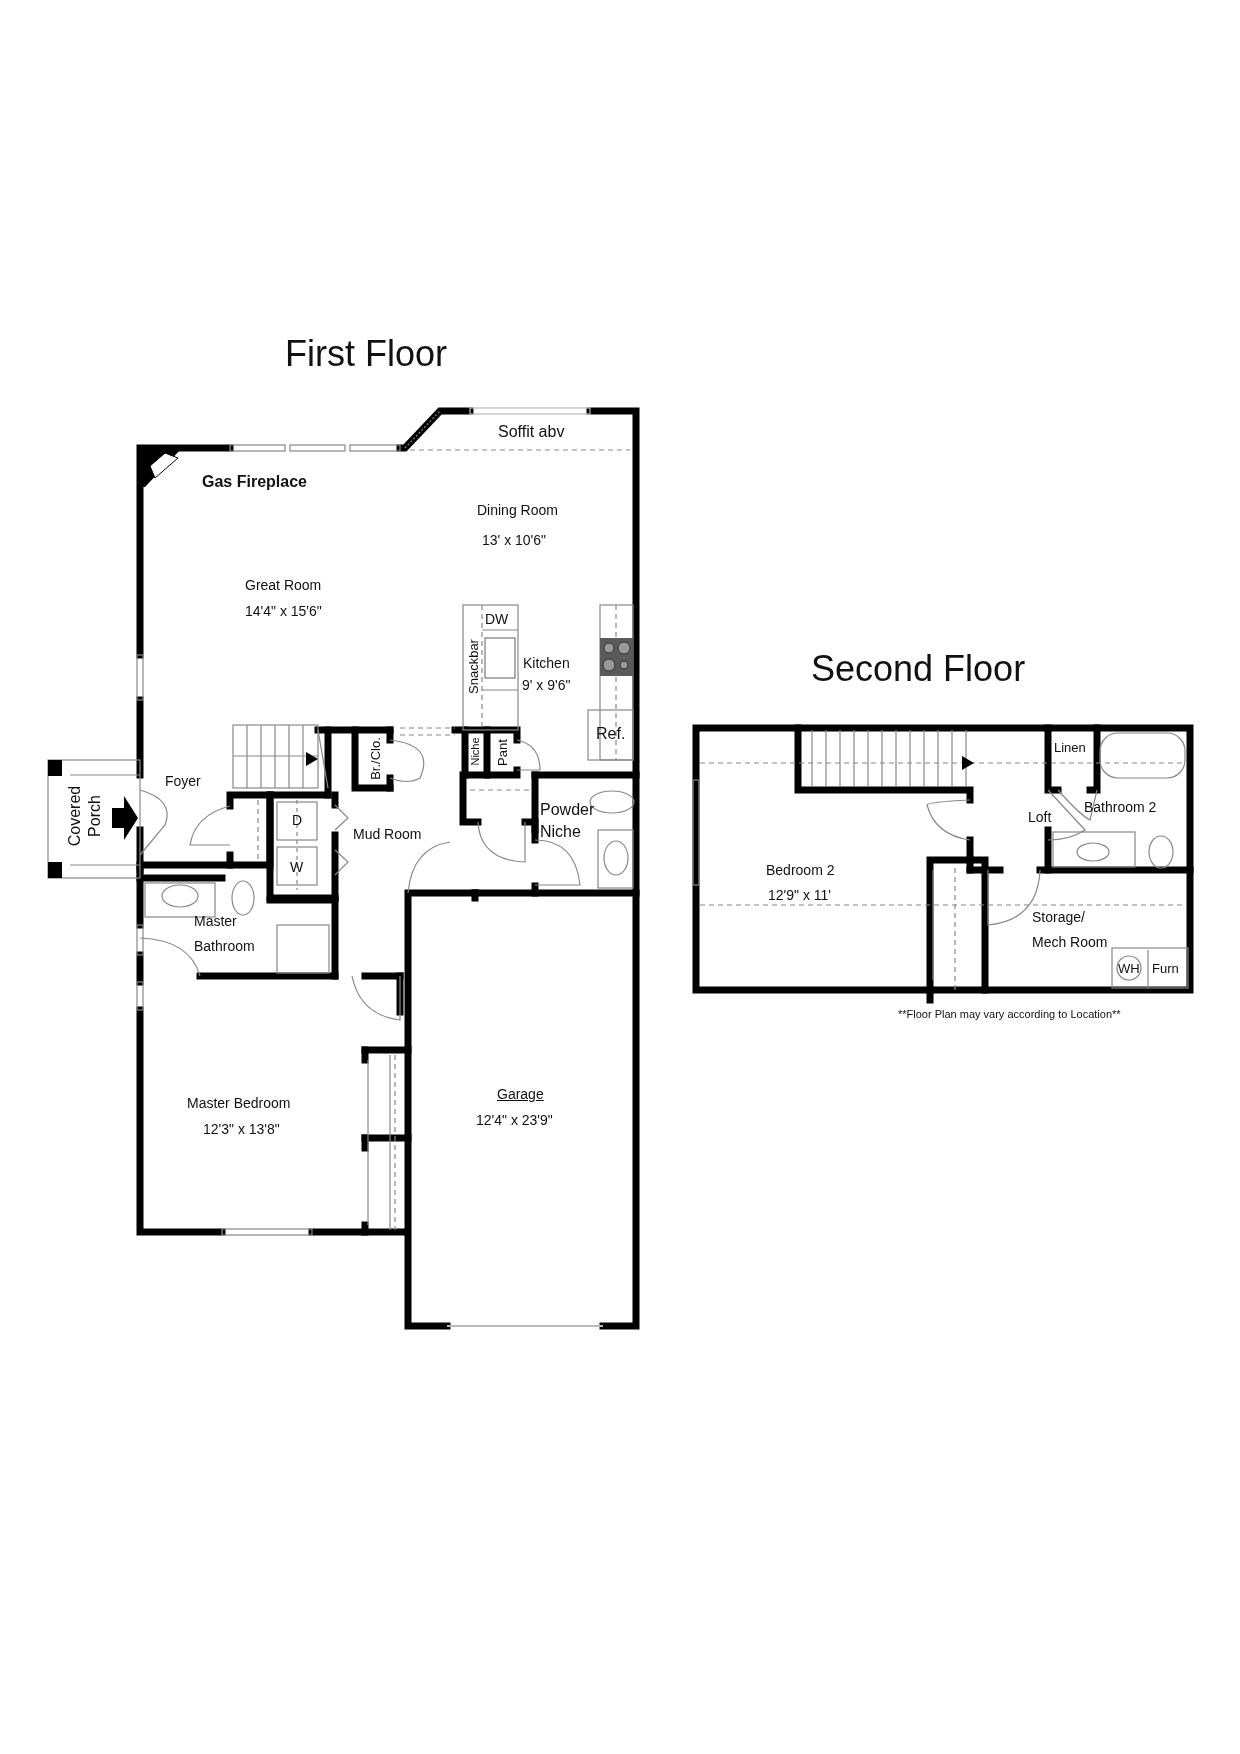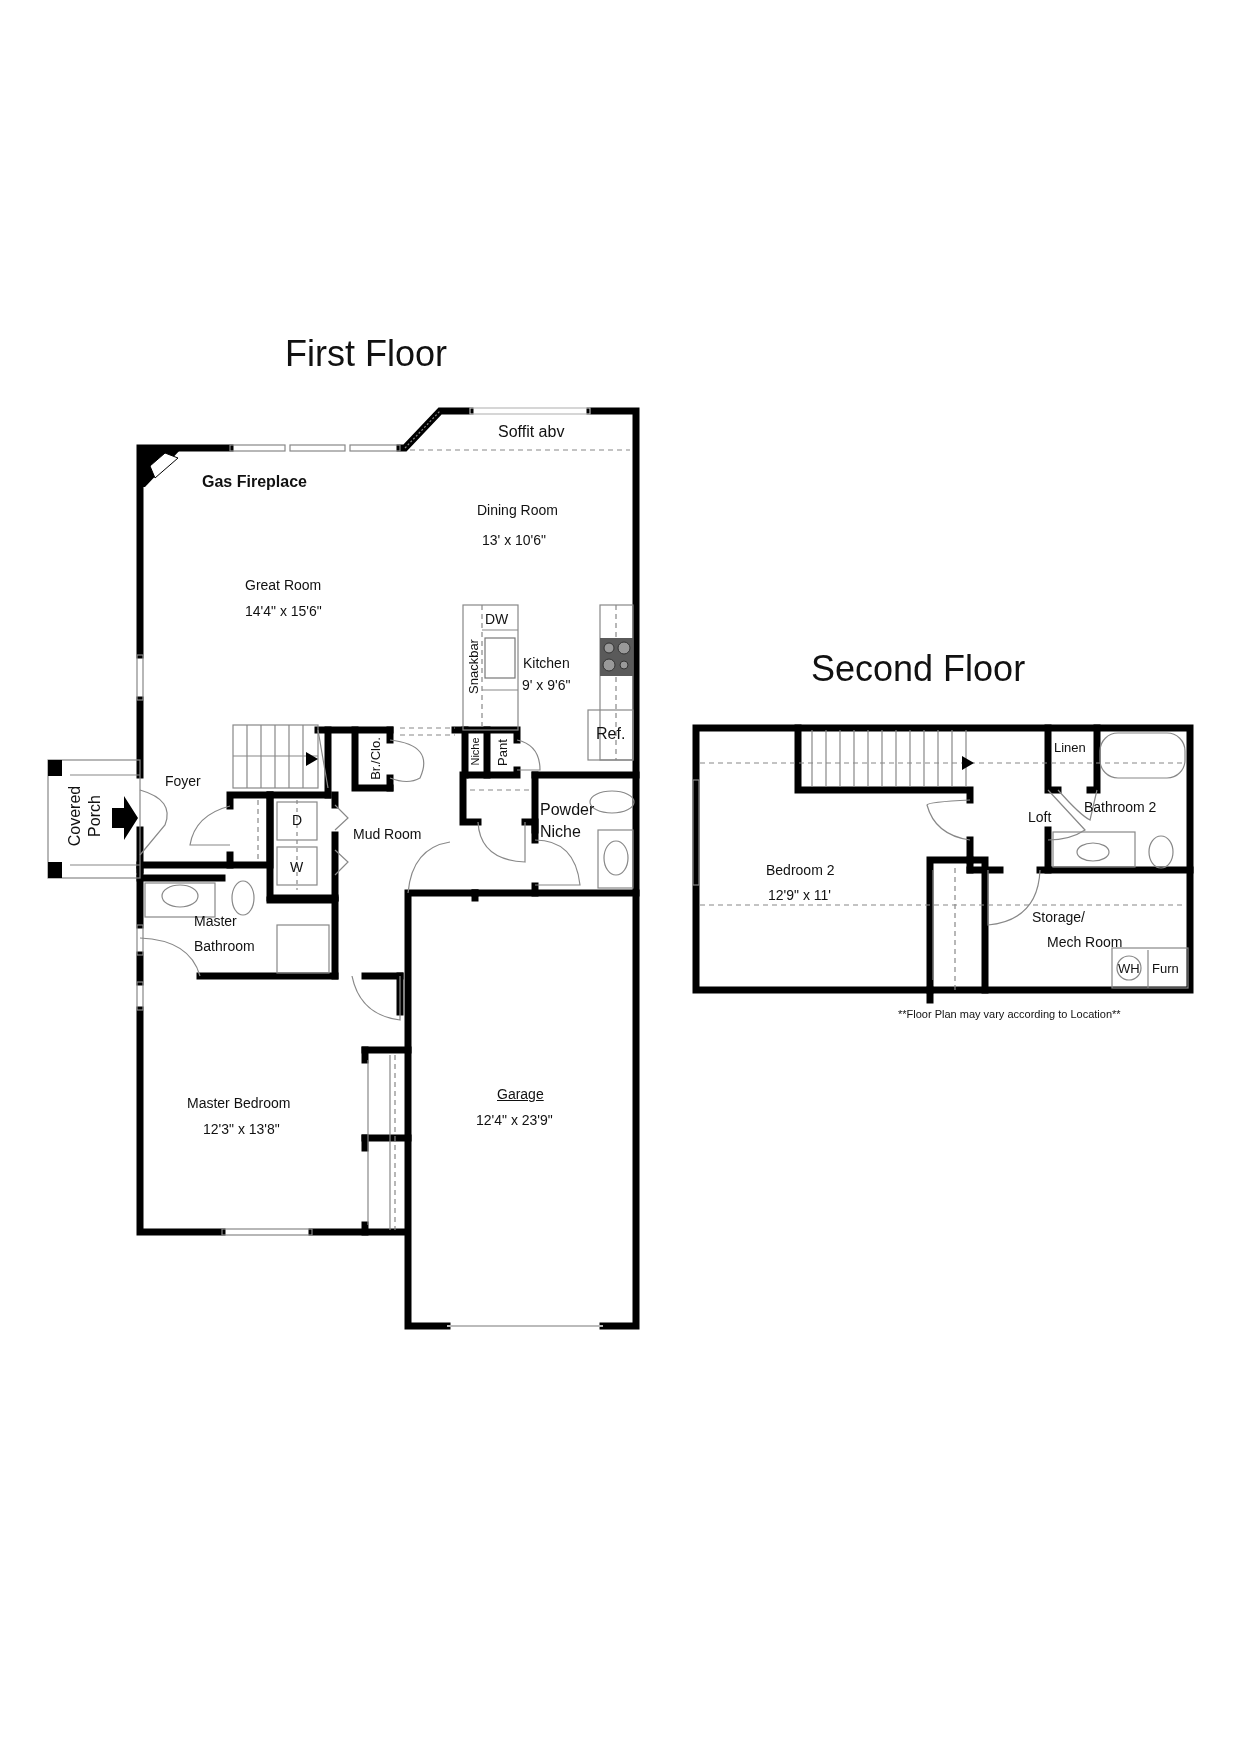--- a/index.html
+++ b/index.html
@@ -251,17 +251,17 @@
 <div class="t room" style="left:203px;top:1122px;">12'3" x 13'8"</div>
 <div class="t room" style="left:497px;top:1087px;text-decoration:underline;">Garage</div>
 <div class="t room" style="left:476px;top:1113px;">12'4" x 23'9"</div>
 
 <div class="t tiny" style="left:1054px;top:741px;">Linen</div>
 <div class="t room" style="left:1084px;top:800px;">Bathroom 2</div>
 <div class="t room" style="left:1028px;top:810px;">Loft</div>
 <div class="t room" style="left:766px;top:863px;">Bedroom 2</div>
 <div class="t room" style="left:768px;top:888px;">12'9" x 11'</div>
 <div class="t room" style="left:1032px;top:910px;">Storage/</div>
-<div class="t room" style="left:1032px;top:935px;margin-left:15px;">Mech Room</div>
+<div class="t room" style="left:1032px;top:935px;">Mech Room</div>
 <div class="t tiny" style="left:1118px;top:962px;">WH</div>
 <div class="t tiny" style="left:1152px;top:962px;">Furn</div>
 
 <div class="t note" style="left:898px;top:1009px;">**Floor Plan may vary according to Location**</div>
 
 </body></html>

